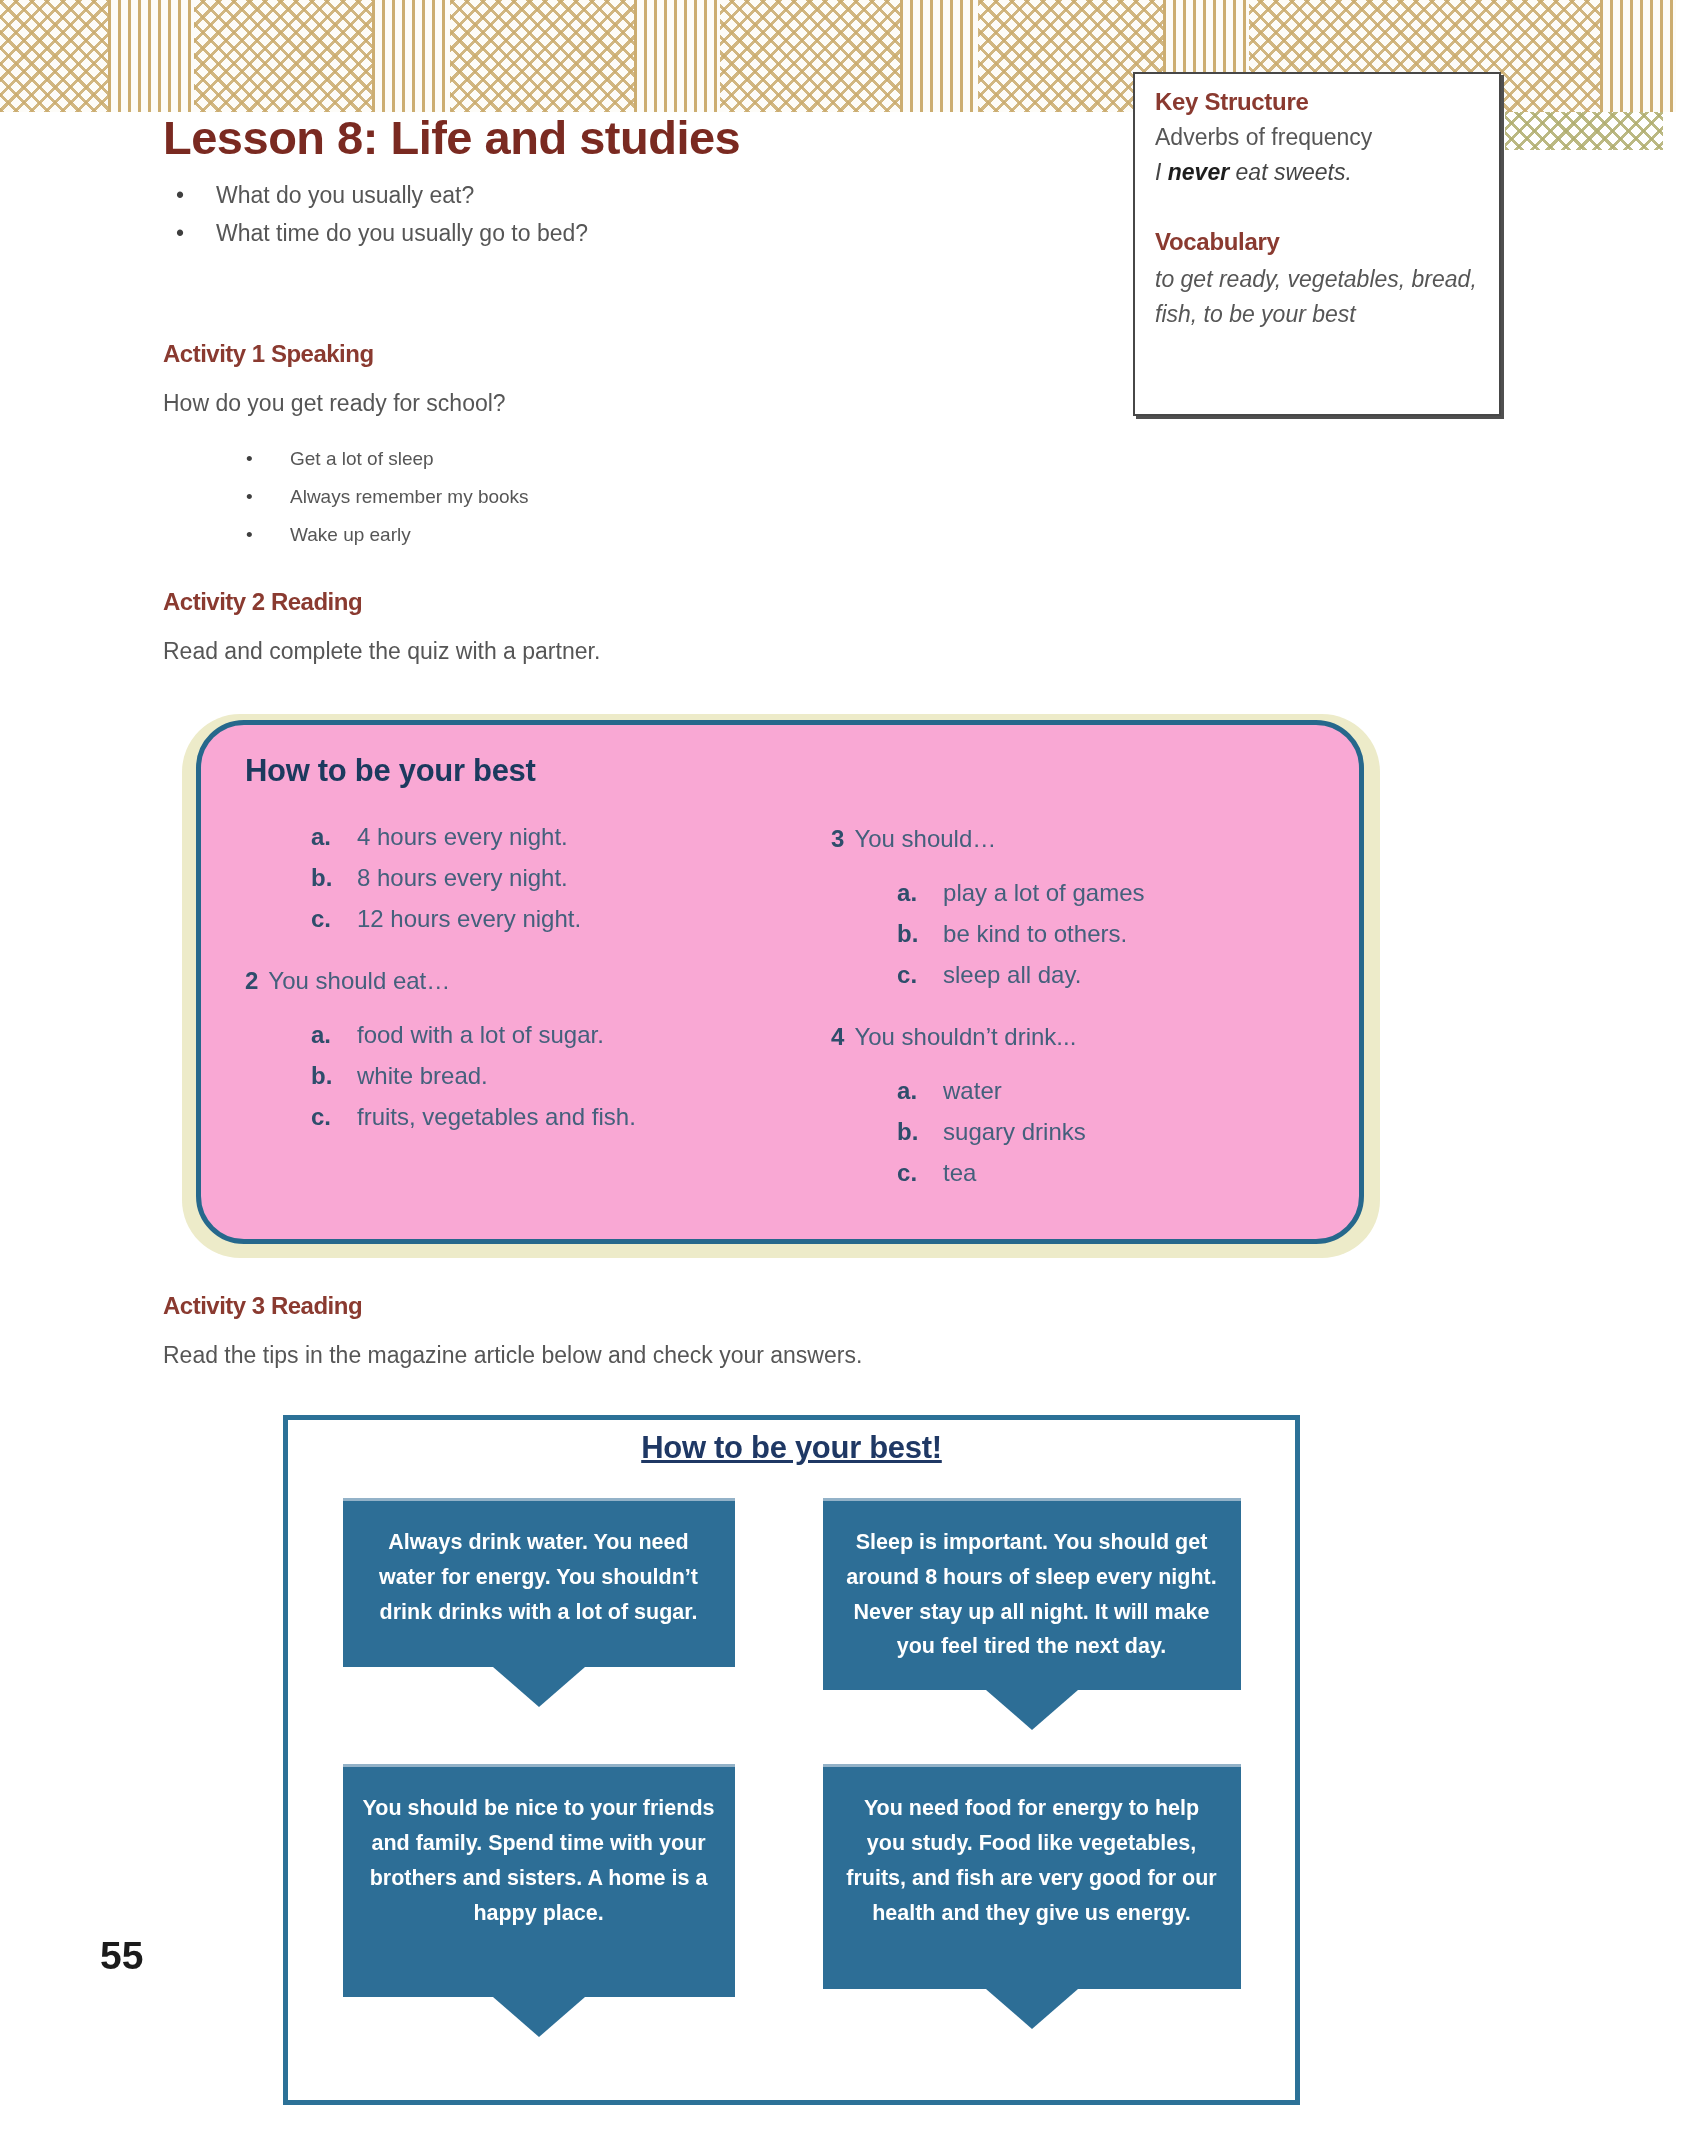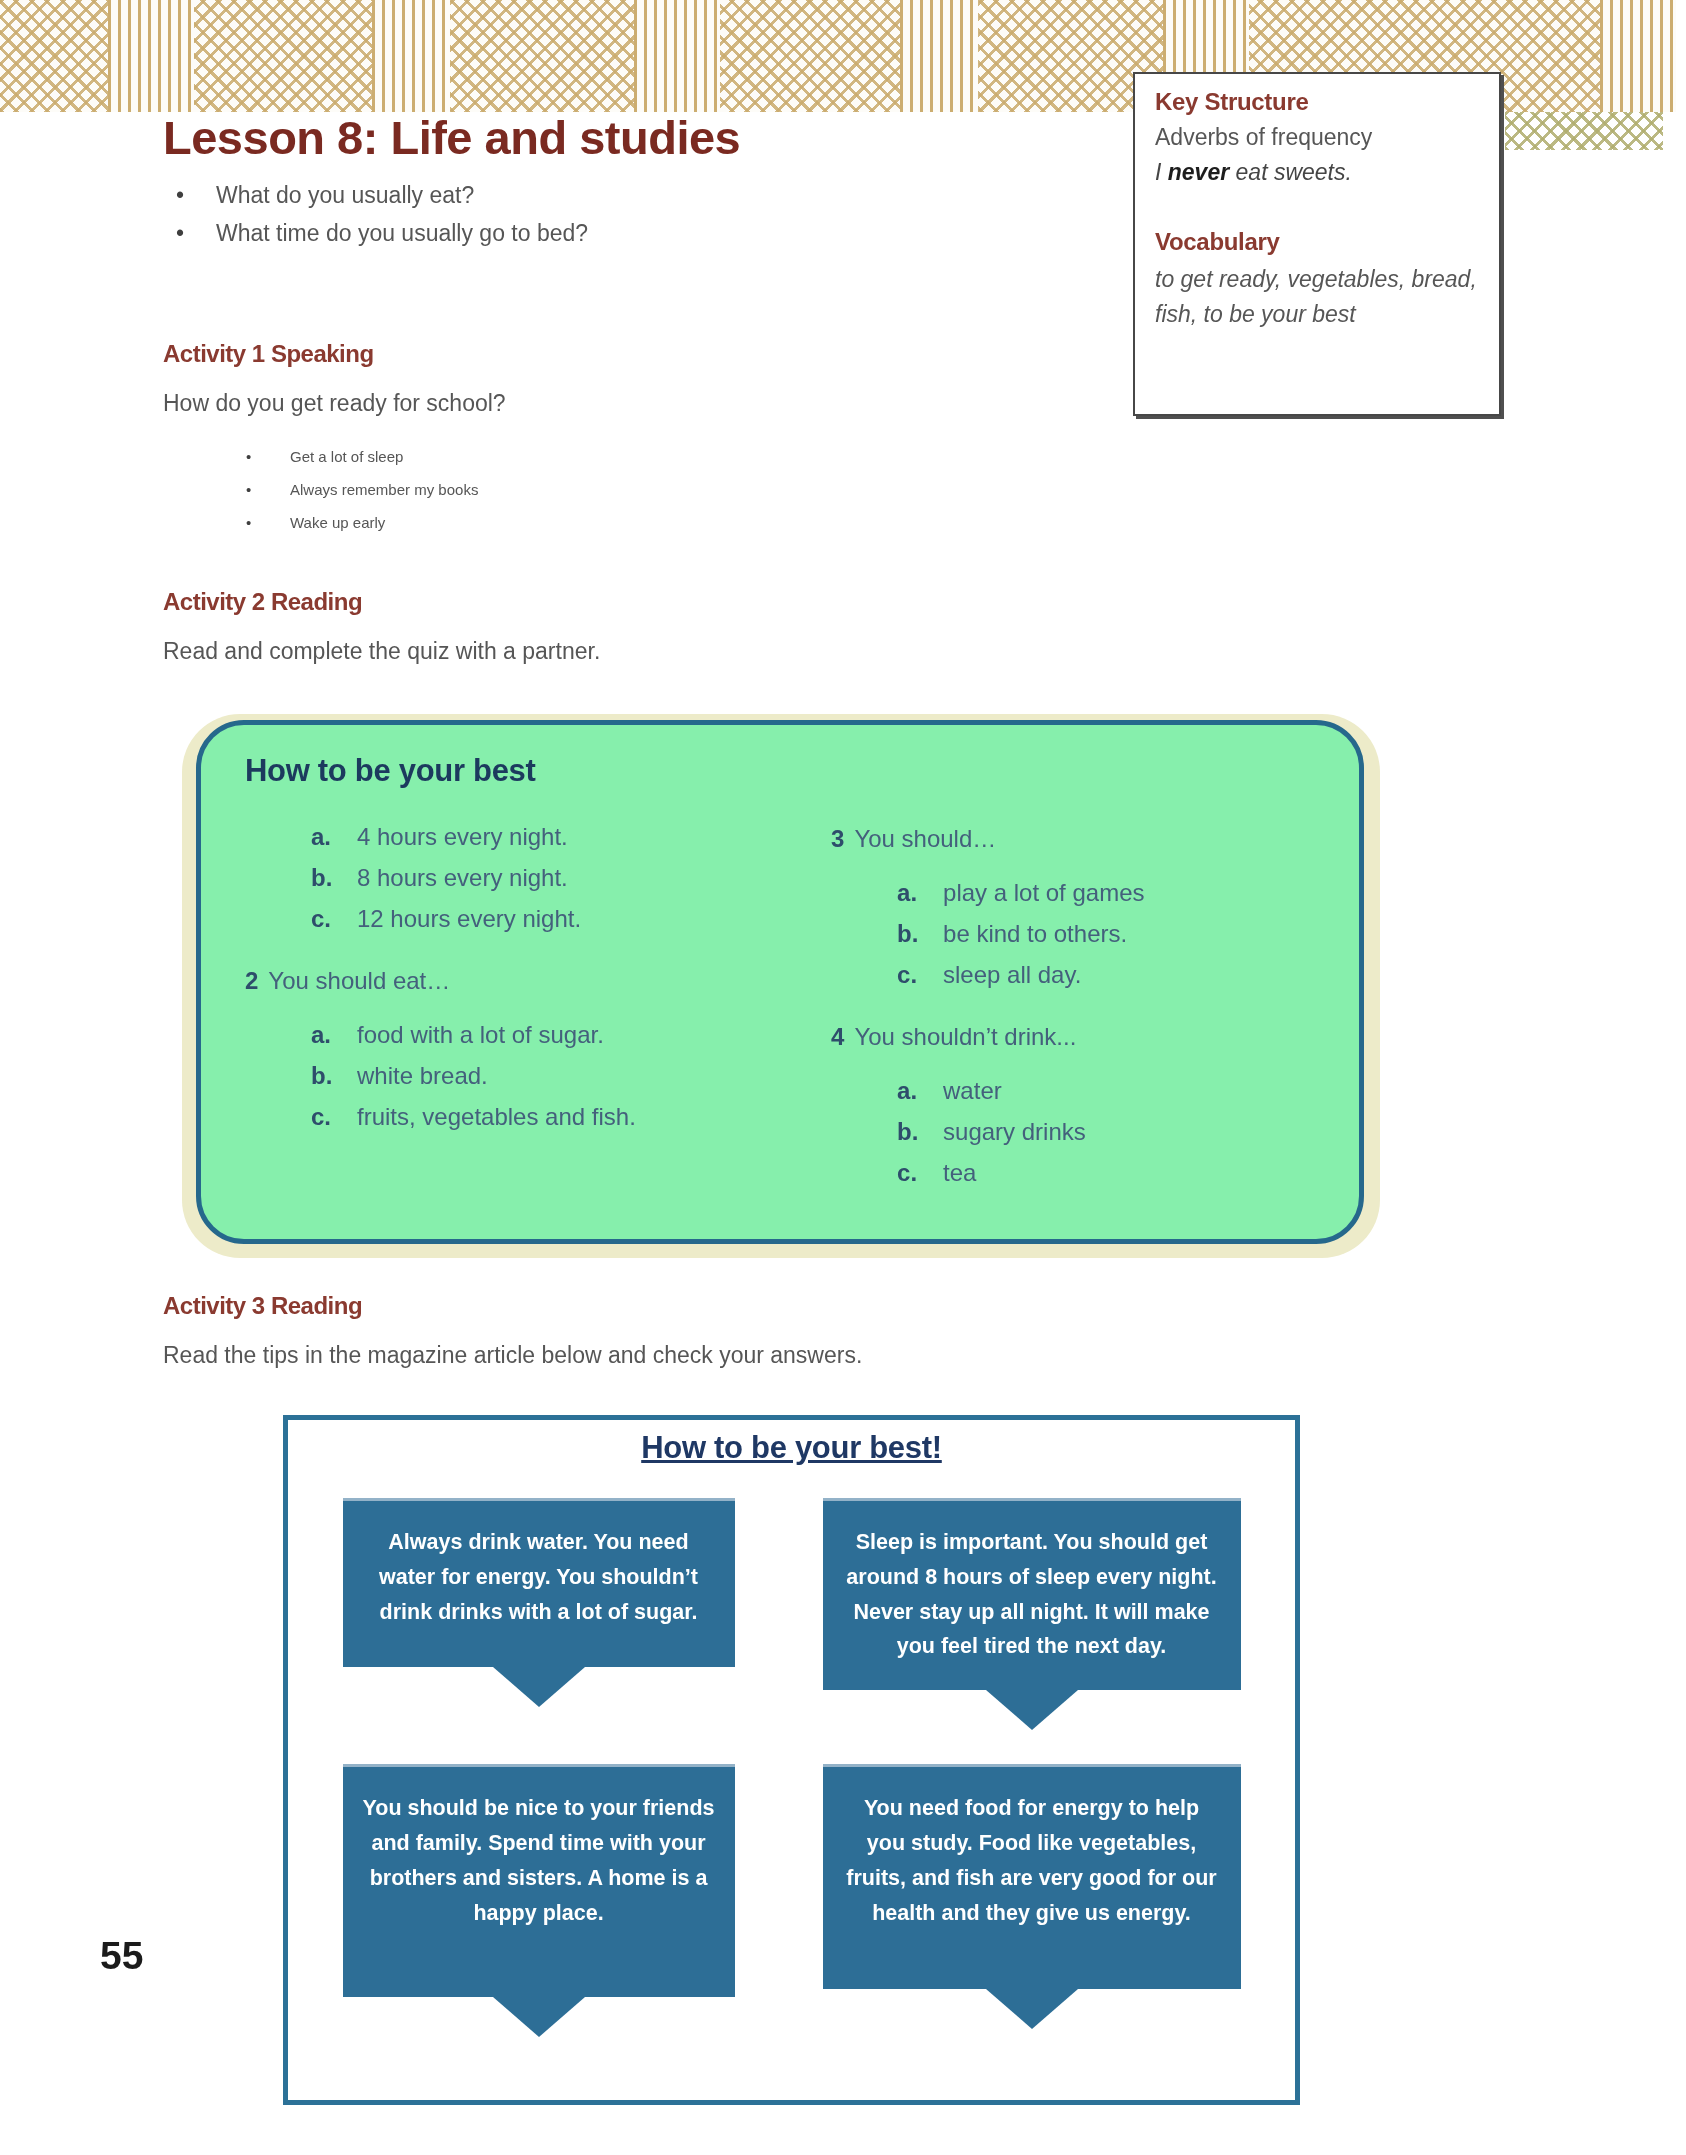--- a/index.html
+++ b/index.html
@@ -37,21 +37,21 @@
   .intro-list { position:absolute; left:170px; top:182px; margin:0; padding:0; list-style:none;
     font-size:23px; color:#565656; }
   .intro-list li { position:relative; padding-left:46px; margin-bottom:11px; }
   .intro-list li::before { content:"•"; position:absolute; left:6px; color:#3f3f3f; }
 
   .activity-heading { position:absolute; margin:0; font-size:24px; font-weight:bold;
     color:#8a3a30; letter-spacing:-0.5px; }
   .activity-prompt { position:absolute; margin:0; font-size:23px; color:#565656; }
 
   .act-list { position:absolute; left:238px; top:448px; margin:0; padding:0; list-style:none;
-    font-size:15px; color:#565656; }
+    font-size:19px; color:#565656; }
   .act-list li { position:relative; padding-left:52px; margin-bottom:16px; }
   .act-list li::before { content:"•"; position:absolute; left:8px; color:#3f3f3f; }
 
   
   .key-box {
     position:absolute; left:1133px; top:72px; width:368px; min-height:344px; z-index:3;
     background:#ffffff; border:2px solid #474747; box-shadow:3px 3px 0 #4f4f4f;
     box-sizing:border-box; padding:14px 18px 16px 20px;
   }
   .key-box h3 { margin:0; font-size:24px; font-weight:bold; color:#8a3a30; letter-spacing:-0.3px; }
@@ -61,21 +61,21 @@
   .vocab-label { margin-top:40px !important; }
   .vocab-text { margin:6px 0 0; font-size:23px; color:#565656; font-style:italic; line-height:1.5; }
 
   
   .quiz-outer {
     position:absolute; left:182px; top:714px; width:1198px; height:544px;
     background:#edebc9; border-radius:58px; box-sizing:border-box;
     padding:6px 16px 14px 14px;
   }
   .quiz-inner {
-    width:100%; height:100%; box-sizing:border-box; background:#86efac;
+    width:100%; height:100%; box-sizing:border-box; background:#f9a8d4;
     border:5px solid #26688c; border-radius:48px;
     padding:28px 36px 0 44px;
     display:grid; grid-template-columns:1fr 0.86fr; column-gap:14px;
   }
   .quiz-title { margin:0; font-size:31px; font-weight:bold; color:#1c3a5e; letter-spacing:-0.3px; }
   .q-block { margin-top:34px; }
   .q-block.first-right { margin-top:72px; }
   .q-line { margin:0; font-size:24px; color:#44607c; }
   .q-num { font-weight:bold; color:#2e4d6b; margin-right:10px; }
   .options { list-style:none; margin:26px 0 0; padding:0 0 0 66px; }

